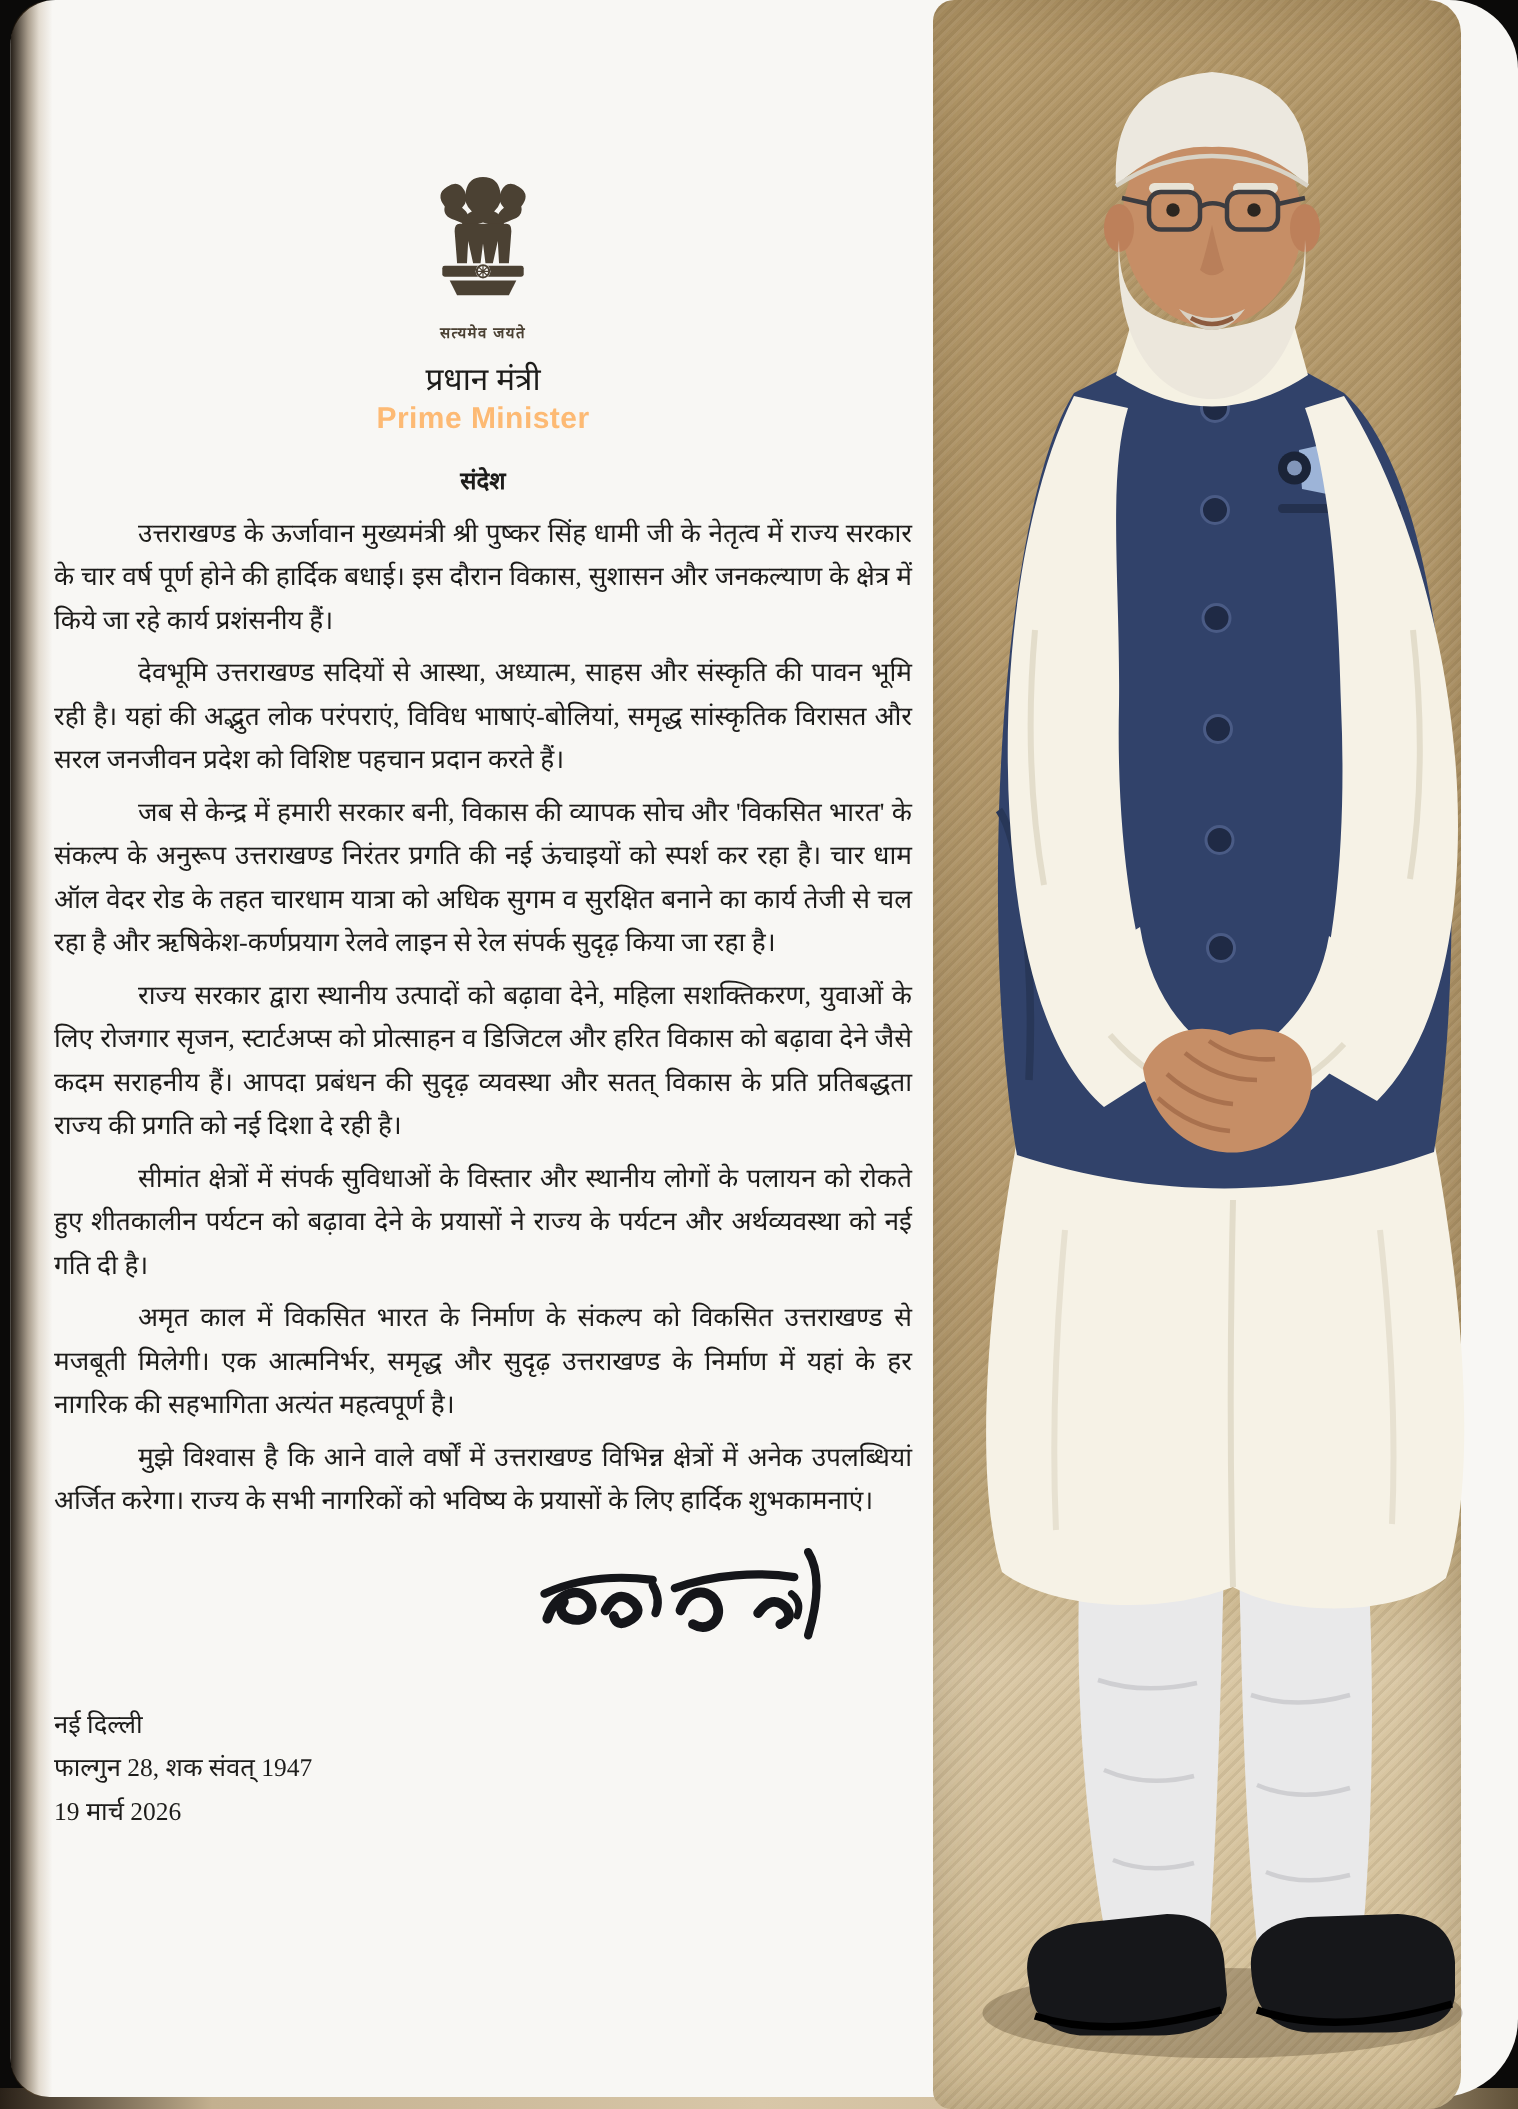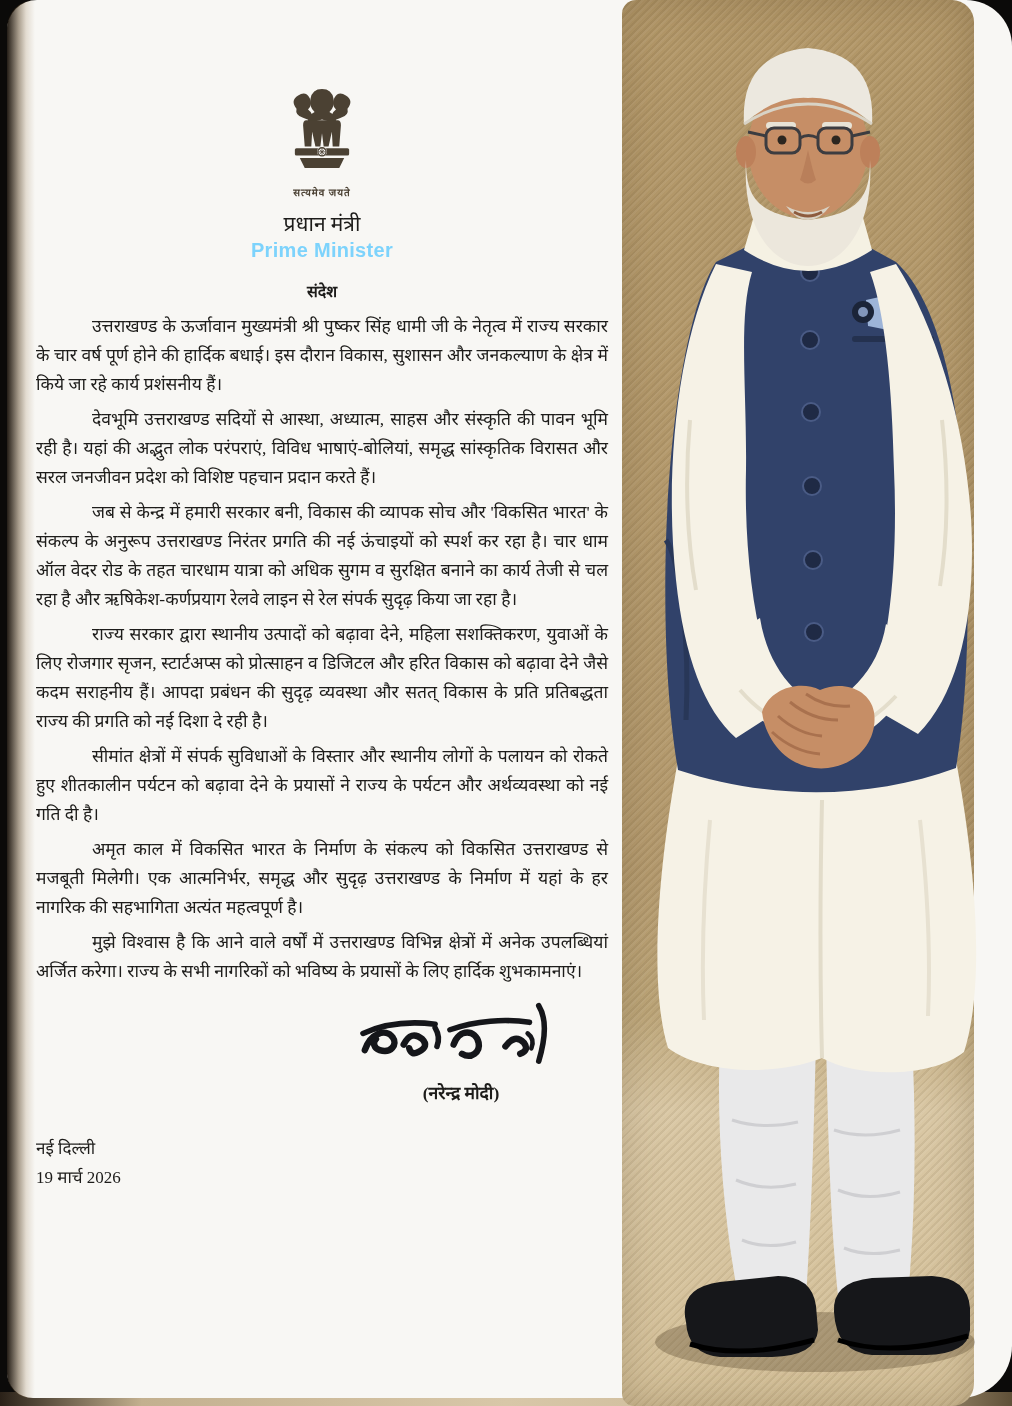--- a/index.html
+++ b/index.html
@@ -20,29 +20,29 @@
   .left-curl{
     position:absolute;left:0;top:0;bottom:0;width:28px;z-index:2;
     background:linear-gradient(90deg,rgba(18,11,4,.92),rgba(92,70,40,.5) 42%,rgba(150,120,80,.22) 68%,rgba(0,0,0,0));
     border-radius:30px 0 0 26px;
   }
   
   .letter{
     position:absolute;left:36px;top:0;width:572px;z-index:3;
     color:#1d1c1a;
   }
-  .crest{ text-align:center;padding-top:87px; }
+  .crest{ text-align:center;padding-top:116px; }
   .crest svg{display:block;margin:0 auto;}
   .crest-caption{
     font-size:10px;letter-spacing:1px;color:#4b4133;margin-top:2px;font-weight:700;
   }
   .title-hi{ text-align:center;font-size:21px;font-weight:400;margin-top:10px; }
   .title-en{
     text-align:center;font-size:20px;font-weight:700;margin-top:2px;
-    font-family:"Liberation Sans","DejaVu Sans",sans-serif;letter-spacing:.3px;color:#7dd3fc;
+    font-family:"Liberation Sans","DejaVu Sans",sans-serif;letter-spacing:.3px;color:#fdba74;
   }
   .msg-heading{ text-align:center;font-size:16px;font-weight:700;margin-top:18px; }
   .body-text{ margin-top:10px; }
   .body-text p{
     margin:0 0 6px 0;font-size:17.5px;line-height:29px;text-align:justify;
     text-indent:56px;color:#1d1c1a;font-family:Liberation Serif, serif;
   }
   .sig-block{ margin:16px 0 0 300px;width:250px;text-align:center; }
   .sig-block svg{display:block;margin:0 auto;}
   .sig-name{ font-size:17.5px;font-weight:700;margin-top:4px; }
@@ -116,25 +116,25 @@
         <path d="M6,34 C28,24 52,20 84,24" stroke-width="6"></path>
         <path d="M50,46 q8,-16 20,-6 q8,8 -4,14 q-8,4 -10,-4" stroke-width="7"></path>
         <path d="M84,28 q6,10 2,20" stroke-width="6"></path>
         <path d="M104,46 c6,-18 24,-16 27,-2 c2,10 -8,18 -18,12" stroke-width="7"></path>
         <path d="M100,30 C128,20 160,18 186,22" stroke-width="6"></path>
         <path d="M160,48 q10,-14 20,-4 q6,8 -4,12" stroke-width="7"></path>
         <path d="M196,64 C202,44 206,20 196,4" stroke-width="6"></path>
         <path d="M184,34 q8,6 4,16" stroke-width="5"></path>
       </g>
     </svg>
-    <div class="sig-name">(नरेन्द्र मोदी)</div>
   </div>
 
   <div class="date-block">
     <div>नई दिल्ली</div>
+    <div>फाल्गुन 28, शक संवत् 1947</div>
     <div>19 मार्च 2026</div>
   </div>
 
 </div>
 
 <div class="photo-panel"></div>
 
 <svg class="figure-svg" viewBox="0 0 392 1406" aria-hidden="true">
 
   <ellipse cx="195" cy="1342" rx="160" ry="30" fill="rgba(90,72,45,0.35)"></ellipse>

